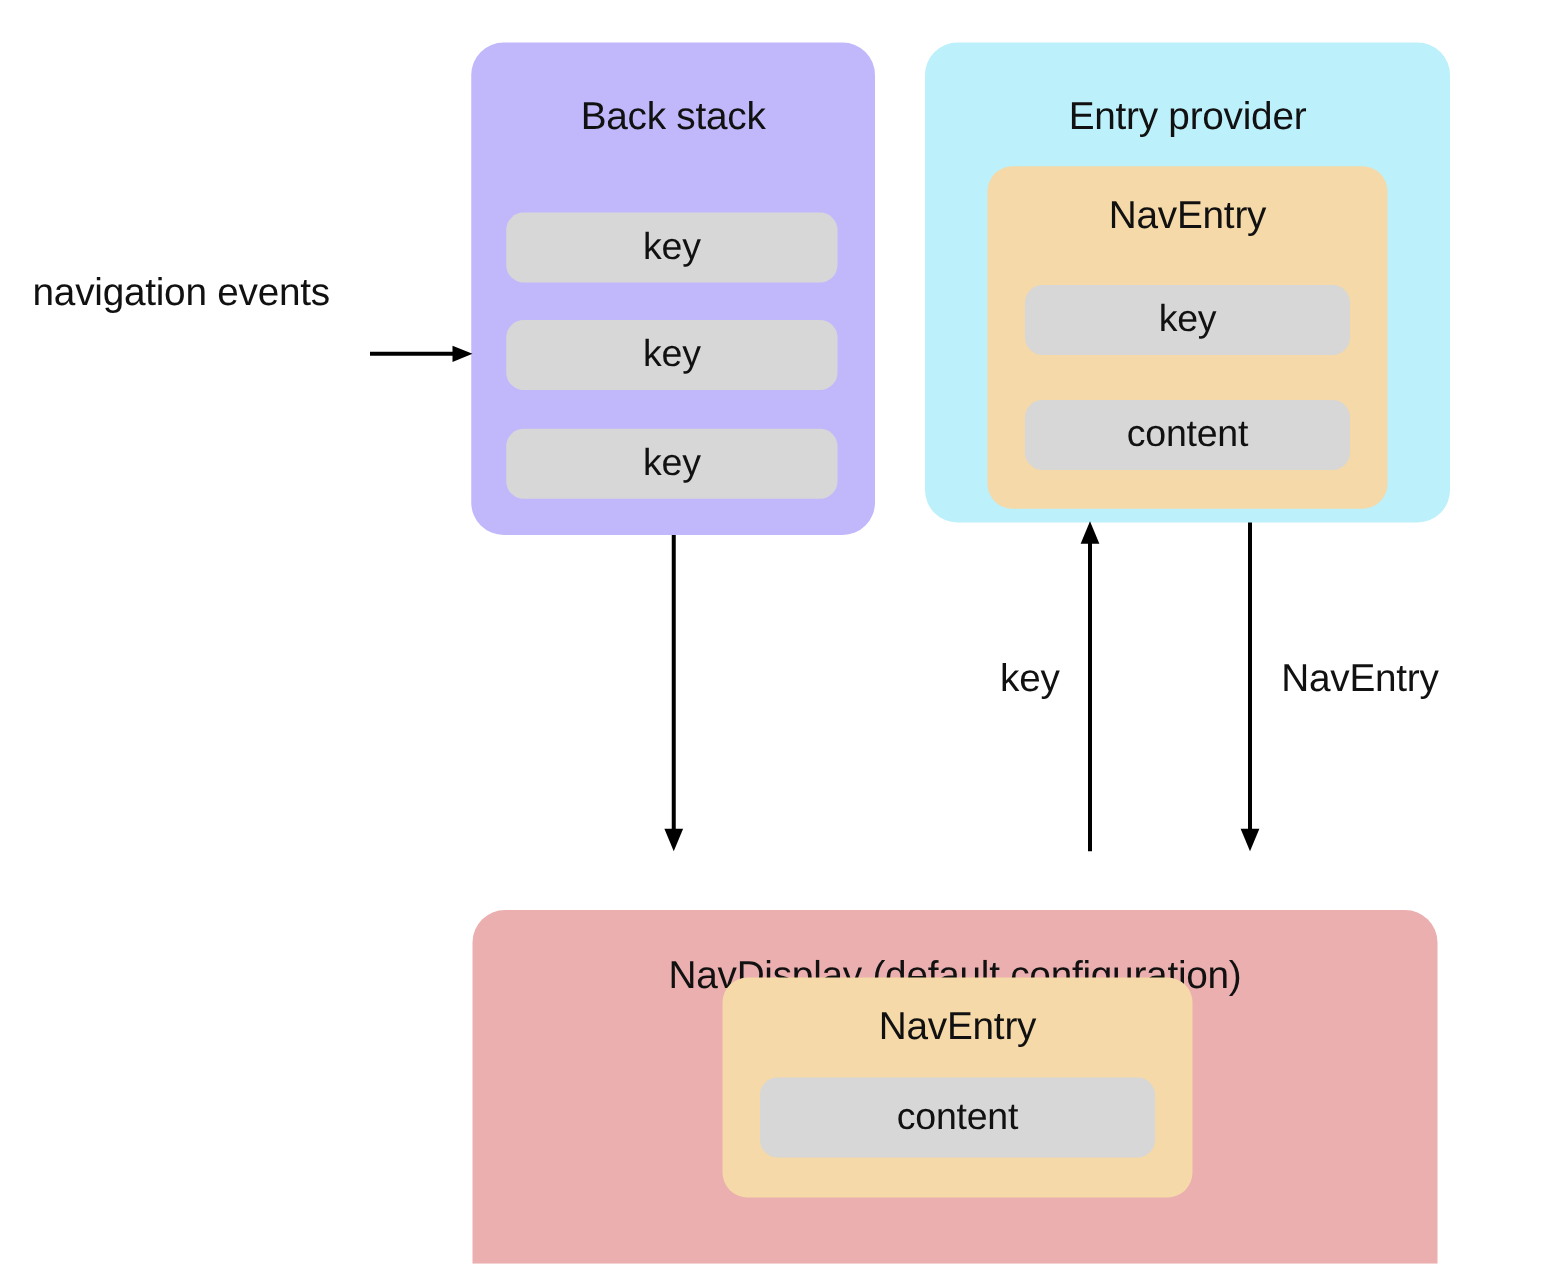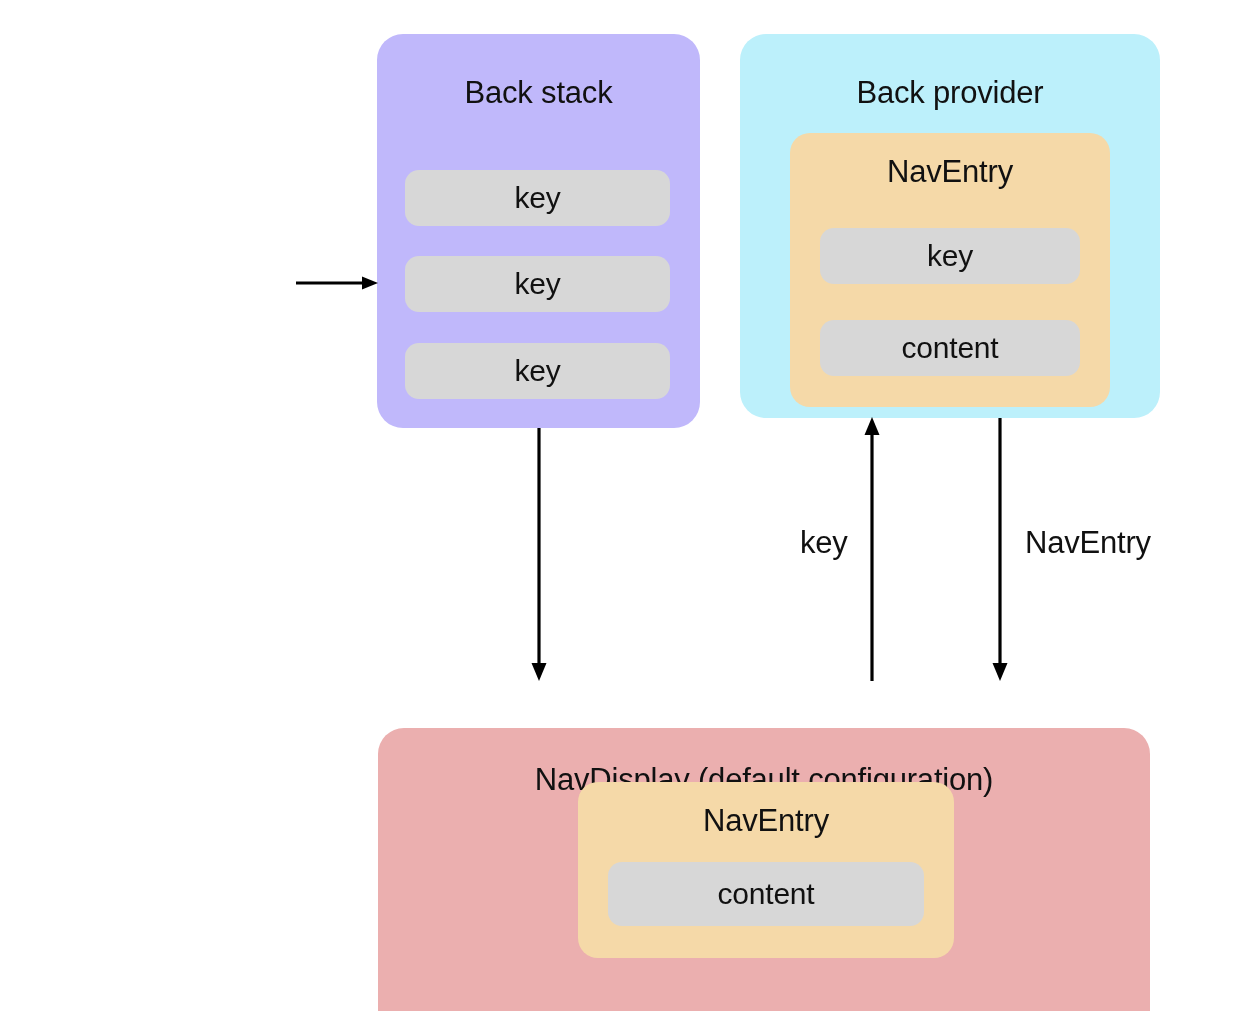--- a/index.html
+++ b/index.html
@@ -155,37 +155,38 @@
 <div id="canvas">
 
   <div class="panel" id="backstack-panel">
     <div class="panel-title" style="top:40px;">Back stack</div>
   </div>
   <div class="chip" id="bs-chip-0">key</div>
   <div class="chip" id="bs-chip-1">key</div>
   <div class="chip" id="bs-chip-2">key</div>
 
   <div class="panel" id="entryprovider-panel">
-    <div class="panel-title" style="top:40px;">Back provider</div>
+    <div class="panel-title" style="top:40px;">Entry provider</div>
   </div>
   <div class="naventry-box" id="entryprovider-naventry">
     <div class="panel-title" style="top:20px;">NavEntry</div>
   </div>
   <div class="chip" id="ep-chip-key">key</div>
   <div class="chip" id="ep-chip-content">content</div>
 
   <div class="panel" id="navdisplay-panel">
     <div class="panel-title" style="top:33px;">NavDisplay (default configuration)</div>
   </div>
   <div class="naventry-box" id="navdisplay-naventry">
     <div class="panel-title" style="top:20px;">NavEntry</div>
   </div>
   <div class="chip" id="nd-chip-content">content</div>
 
   <div class="free-label" id="nav-events-label">
+    <div>navigation events</div>
   </div>
   <div class="free-label" id="edge-key-label">key</div>
   <div class="free-label" id="edge-naventry-label">NavEntry</div>
 
   <svg id="arrows" viewBox="0 0 1238 1011">
 
     <g>
       <line class="arrow-line" x1="296" y1="283" x2="368" y2="283"></line>
       <path class="arrow-head" d="M 378 283 L 362 276.5 L 362 289.5 Z"></path>
     </g>

